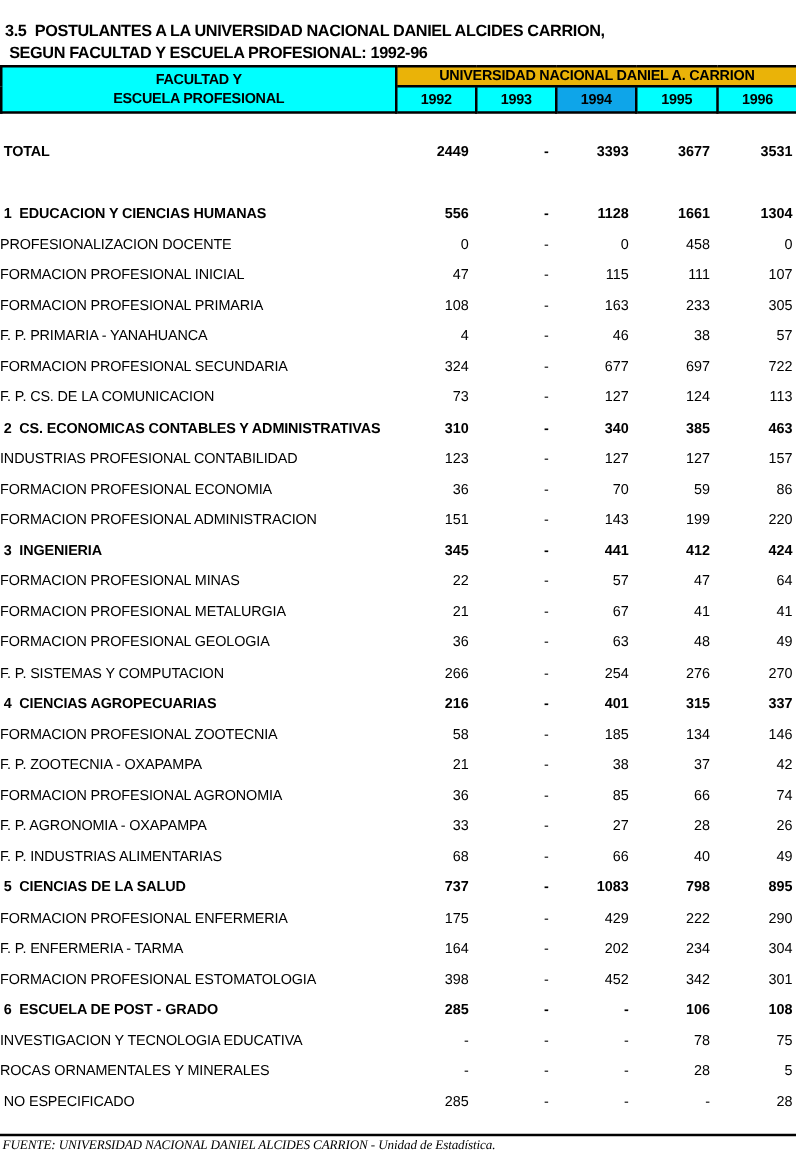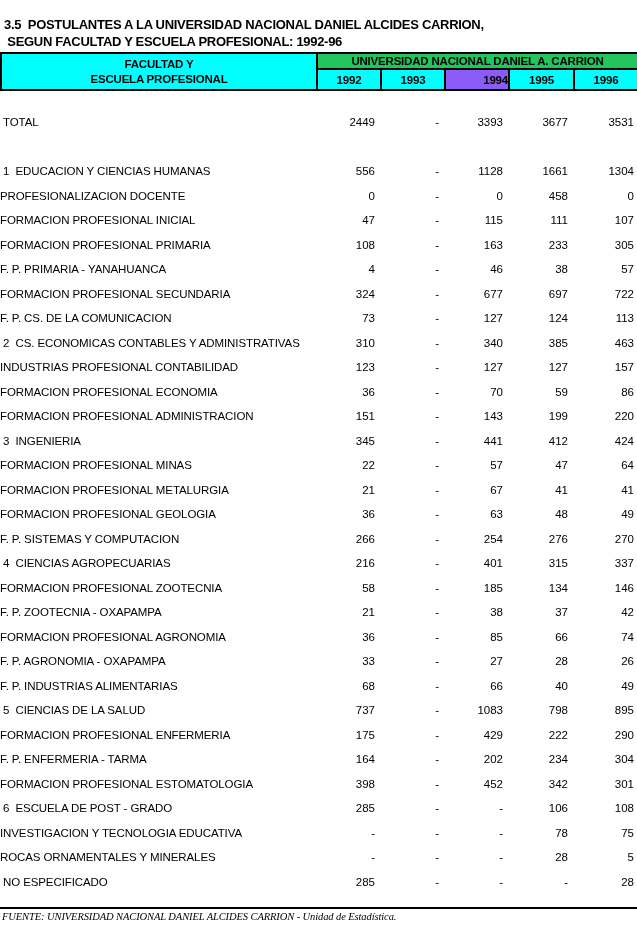--- a/index.html
+++ b/index.html
@@ -33,21 +33,21 @@
   .row .label {
     flex:0 0 316px; box-sizing:border-box; 
     white-space:pre; overflow:hidden; letter-spacing:-0.1px;
   }
   .row .cell {
     flex:0 0 64px; box-sizing:border-box; text-align:right; padding-right:5px;
   }
   .row .cell:nth-child(5) { flex-basis:65px; }
   .row .cell:last-child { padding-right:3px; }
   .row.total .label, .row.section .label, .row.plain .label { padding-left:3px; }
-  .row.total, .row.section { font-weight:normal; }
+  .row.total, .row.section { font-weight:bold; }
   
   .footer-line { position:absolute; left:0; top:907px; width:637px; height:2px; background:#000; }
   .source {
     position:absolute; left:2px; top:911px;
     font-size:10.5px; font-style:italic; letter-spacing:-0.1px; white-space:pre;font-family:Liberation Serif, serif;
   }
 </style>
 </head>
 <body>
 
@@ -64,26 +64,26 @@
     <col style="width:64px">
       <col style="width:65px">
       <col style="width:64px">
   </colgroup>
   <tbody>
       <tr class="r1">
     <td rowspan="2" class="fac-cell" style="background: rgb(0, 255, 255); border-color: rgb(0, 0, 0);">
       <div>FACULTAD Y</div>
       <div>ESCUELA PROFESIONAL</div>
     </td>
-    <td colspan="5" style="background: #22c55e; border-color: rgb(0, 0, 0);">UNIVERSIDAD NACIONAL DANIEL A. CARRION</td>
+    <td colspan="5" style="background: #eab308; border-color: rgb(0, 0, 0);">UNIVERSIDAD NACIONAL DANIEL A. CARRION</td>
   </tr>
   <tr class="r2" id="year-row">
         <td style="background: rgb(0, 255, 255); border-color: rgb(0, 0, 0);">1992</td>
         <td style="background: rgb(0, 255, 255); border-color: rgb(0, 0, 0);">1993</td>
-        <td style="background: #8b5cf6; border-color: rgb(0, 0, 0); text-align: right;">1994</td>
+        <td style="background: #0ea5e9; border-color: rgb(0, 0, 0);">1994</td>
         <td style="background: rgb(0, 255, 255); border-color: rgb(0, 0, 0);">1995</td>
         <td style="background: rgb(0, 255, 255); border-color: rgb(0, 0, 0);">1996</td>
       </tr>
 </tbody>
   </table>
 
 <div class="tbody" id="tbody">
   <div class="row total">
     <div class="label">TOTAL</div>
     <div class="cell">2449</div>

